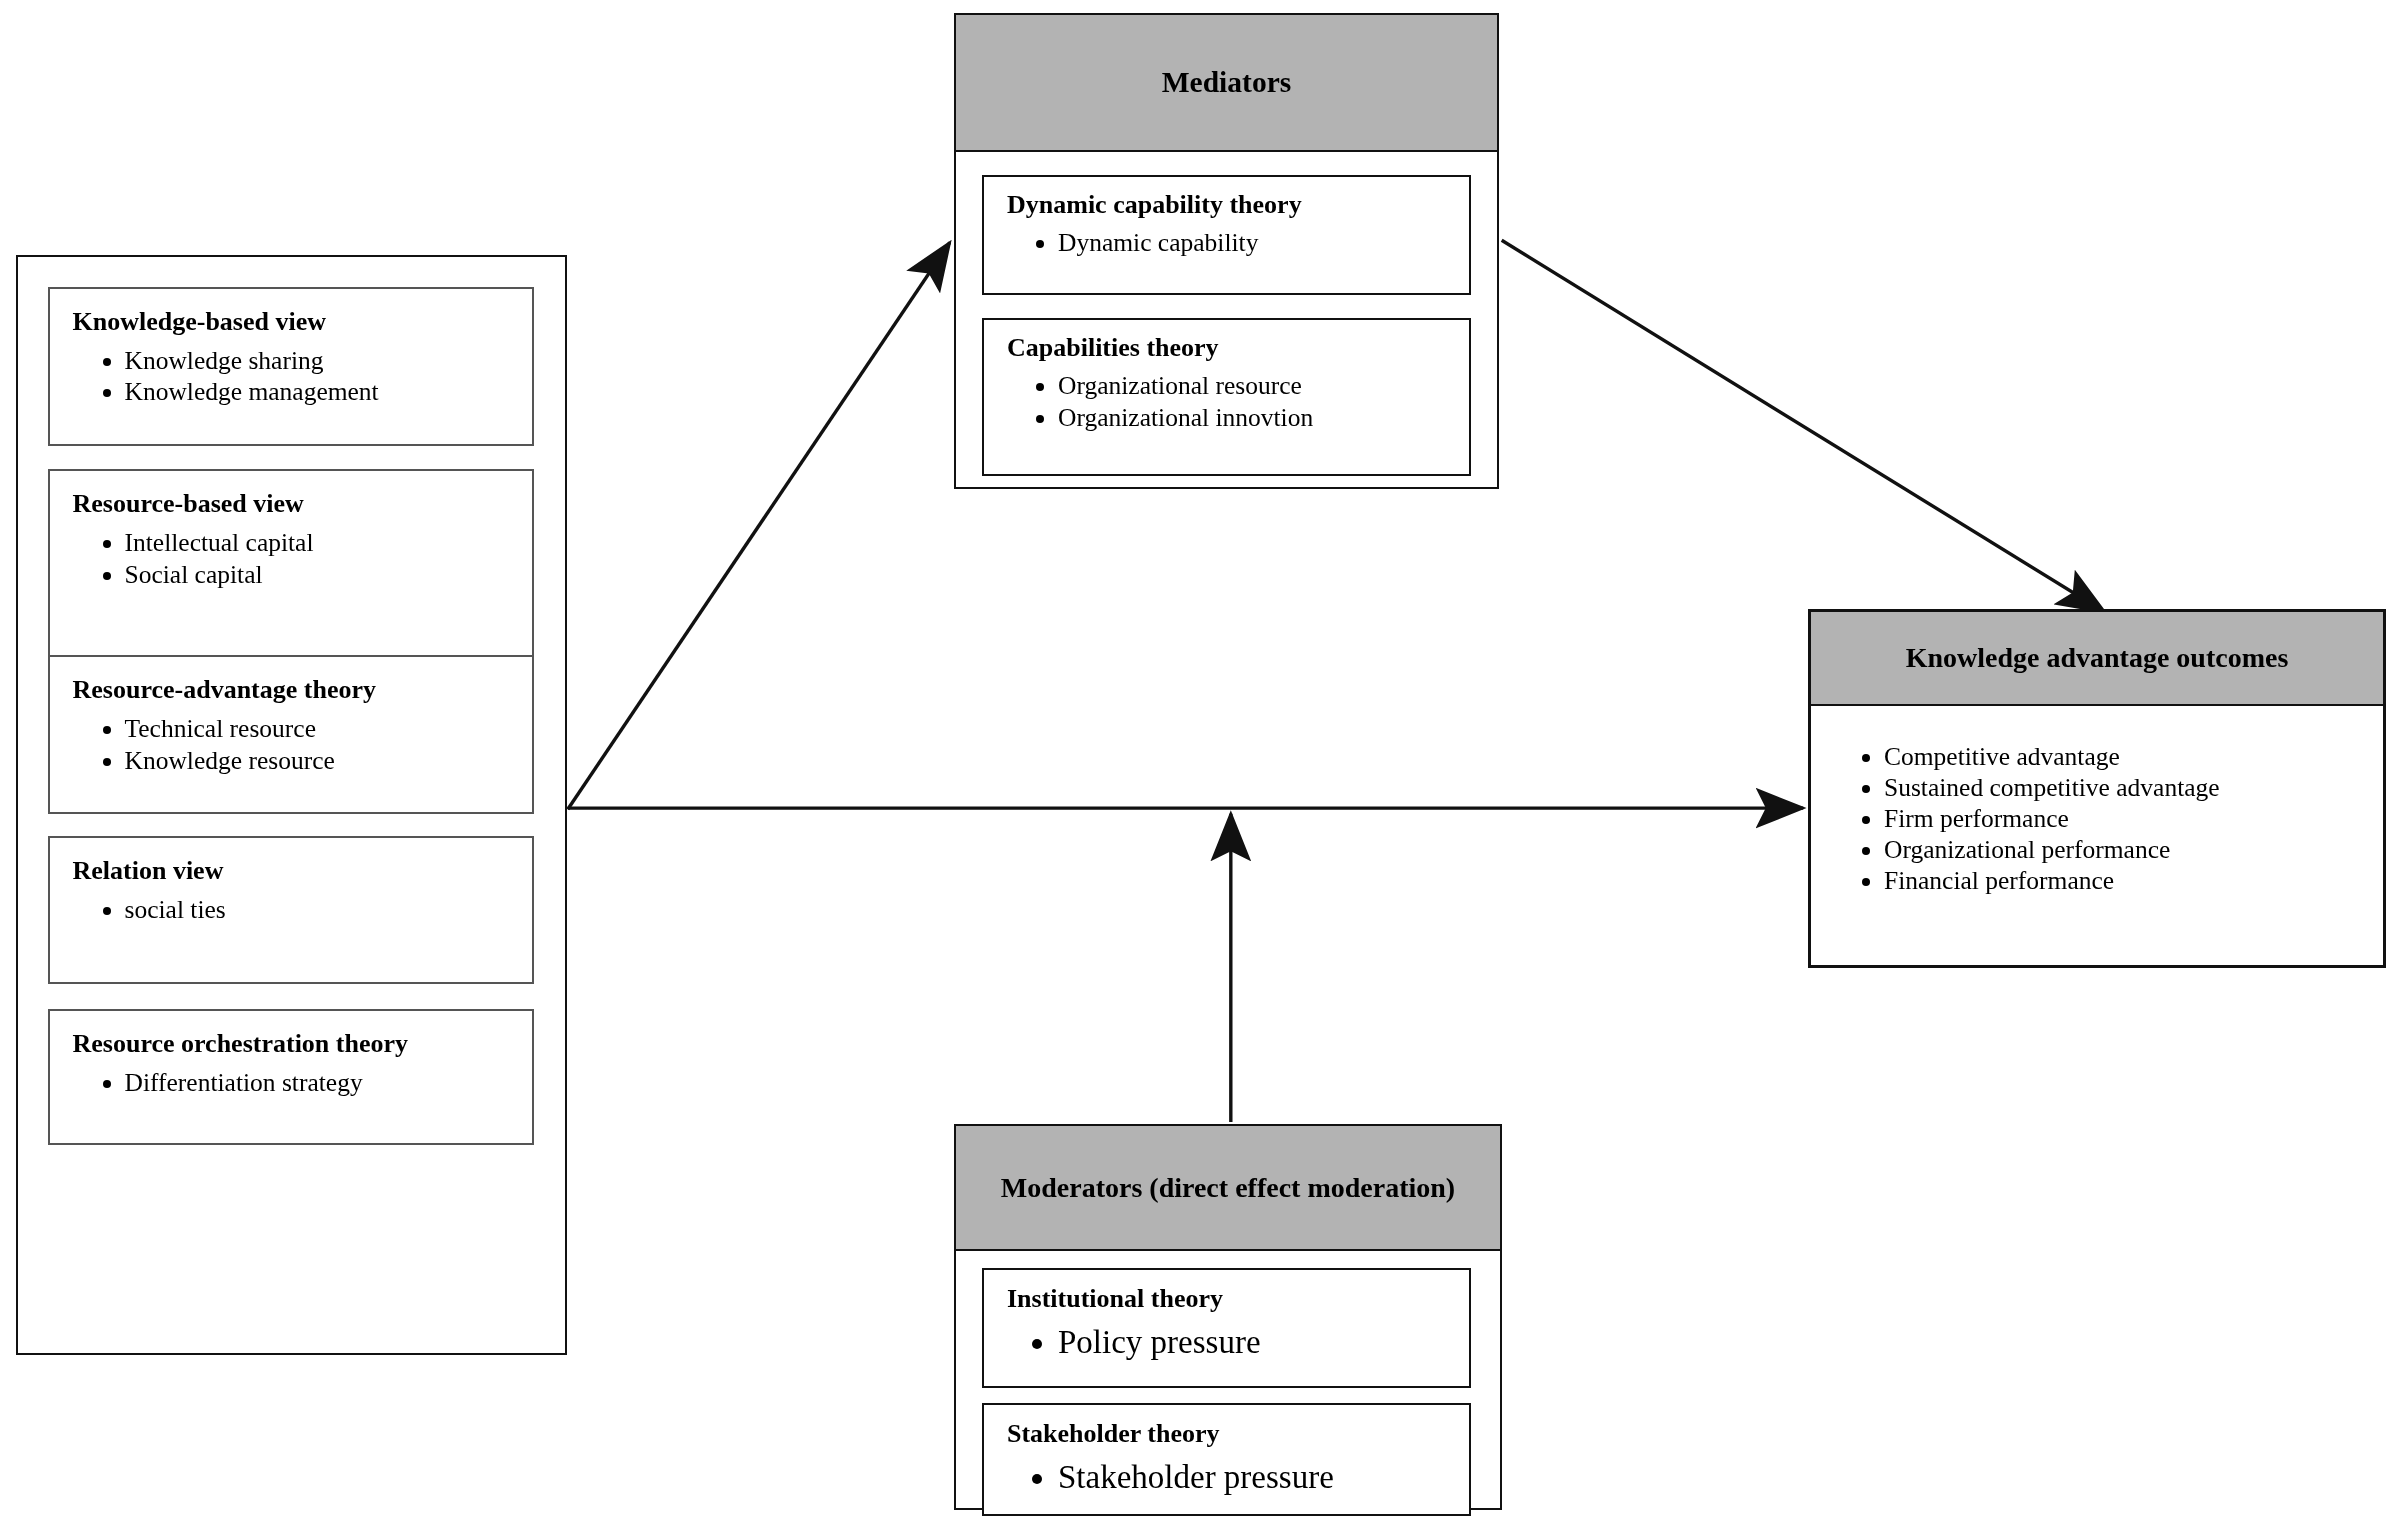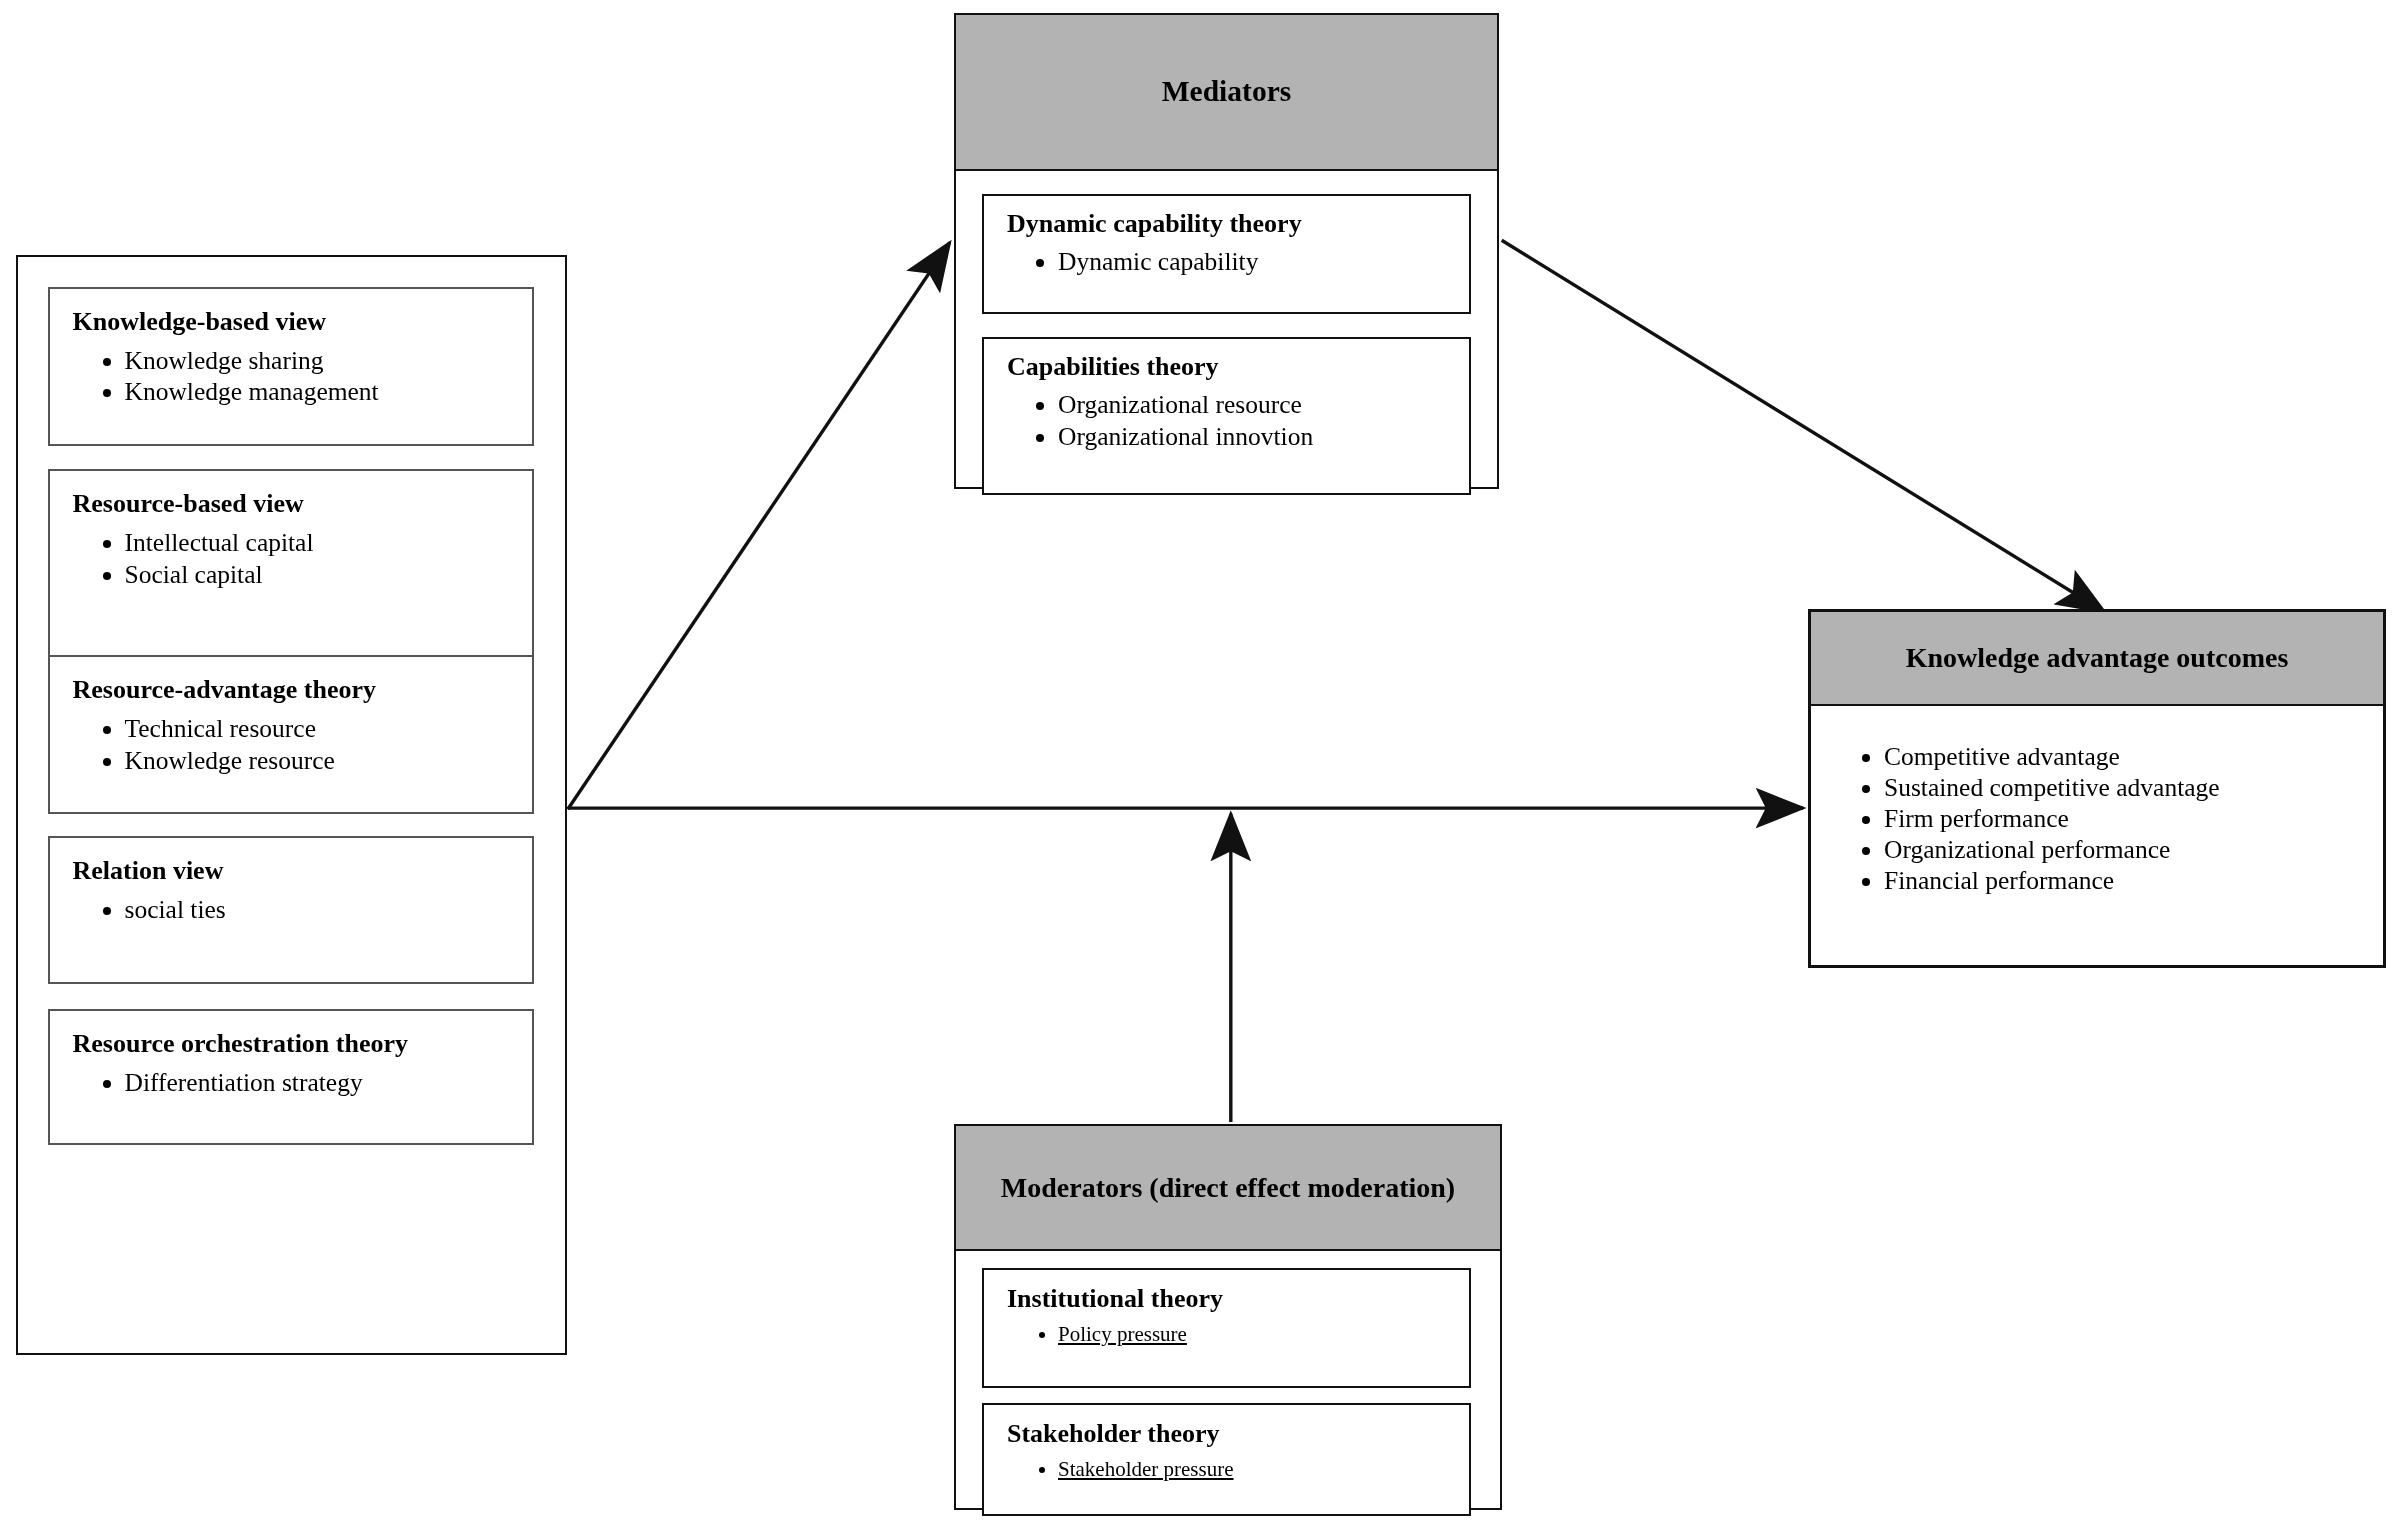--- a/index.html
+++ b/index.html
@@ -27,21 +27,21 @@
   #ab-kbv{top:29.5px;height:159px;}
   #ab-rbv{top:212px;height:191px;}
   #ab-rat{top:398px;height:159px;}
   #ab-rv{top:579px;height:148px;}
   #ab-rot{top:752px;height:136px;}
   .a-box .subbox-title{font-size:26px;margin:19px 0 0 23px;}
   .a-box .bullets{margin:10.2px 0 0 75px;font-size:25.5px;}
 
   
   #mediators{left:954px;top:12.5px;width:545px;height:476px;}
-  #mediators .panel-header{height:156px;font-size:29.5px;}
+  #mediators .panel-header{height:137px;font-size:29.5px;}
   #mediators .panel-body{height:267px;}
   .m-box{left:26px;width:489px;border:2.3px solid #111;}
   #mb-dct{top:23px;height:120px;}
   #mb-ct{top:158px;height:158px;margin-top:8px;}
   .m-box .subbox-title{font-size:26px;margin:14.7px 0 0 23px;}
   .m-box .bullets{margin:9px 0 0 74px;font-size:25.5px;}
 
   
   #outcomes{left:1808px;top:609px;width:578px;height:359px;border:3.4px solid #111;}
   #outcomes .panel-header{height:94px;font-size:28px;}
@@ -49,21 +49,21 @@
   #out-list{margin:35px 0 0 73px;font-size:25.5px;}
 
   
   #moderators{left:954px;top:1124px;width:548px;height:386px;}
   #moderators .panel-header{height:125px;font-size:28px;}
   #moderators .panel-body{height:282px;border-radius:12px;}
   .mo-box{left:26px;width:489px;border:2.3px solid #111;}
   #mo-inst{top:17px;height:120px;}
   #mo-stake{top:152px;height:113px;}
   .mo-box .subbox-title{font-size:26px;margin:14.7px 0 0 23px;}
-  .mo-box .bullets{margin:10.2px 0 0 74px;font-size:21px;text-decoration:underline;}
+  .mo-box .bullets{margin:10.2px 0 0 74px;font-size:33px;}
 
   svg#arrows{position:absolute;left:0;top:0;width:2401px;height:1521px;
              pointer-events:none;overflow:visible;}
 </style>
 </head>
 <body>
 
 <div id="canvas">
 
   <svg id="arrows" viewBox="0 0 4237 2684" xmlns="http://www.w3.org/2000/svg">

